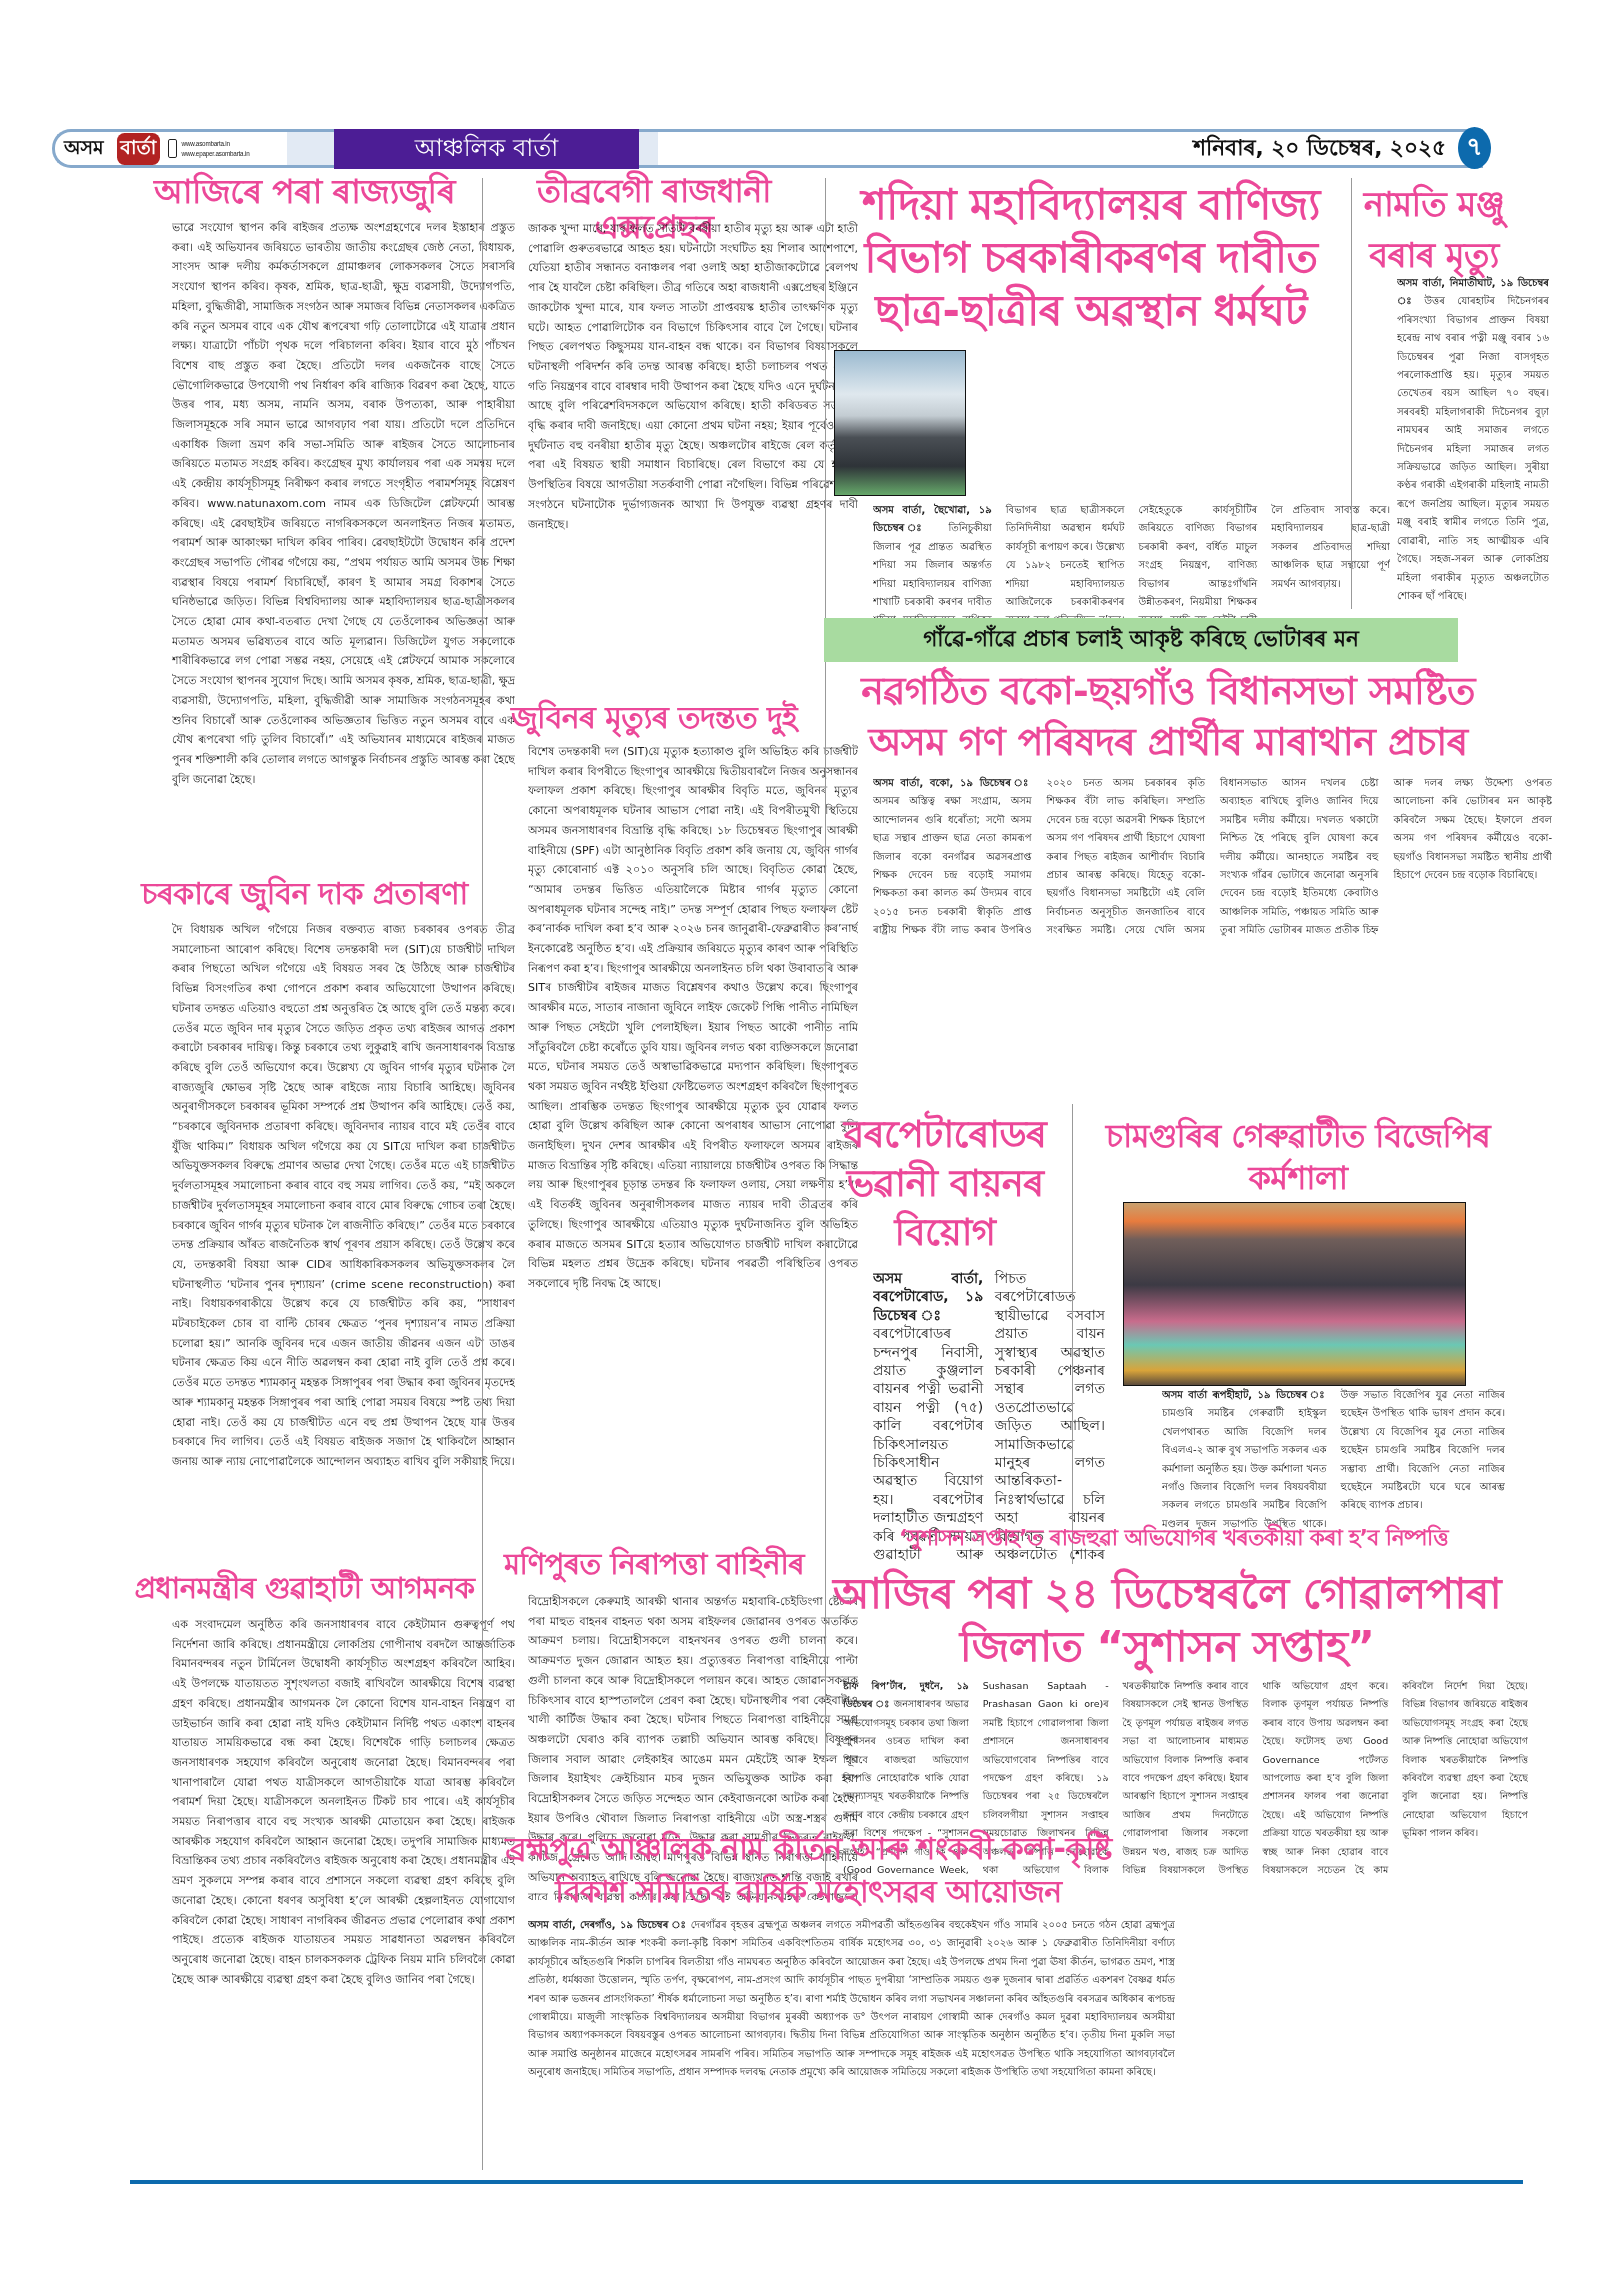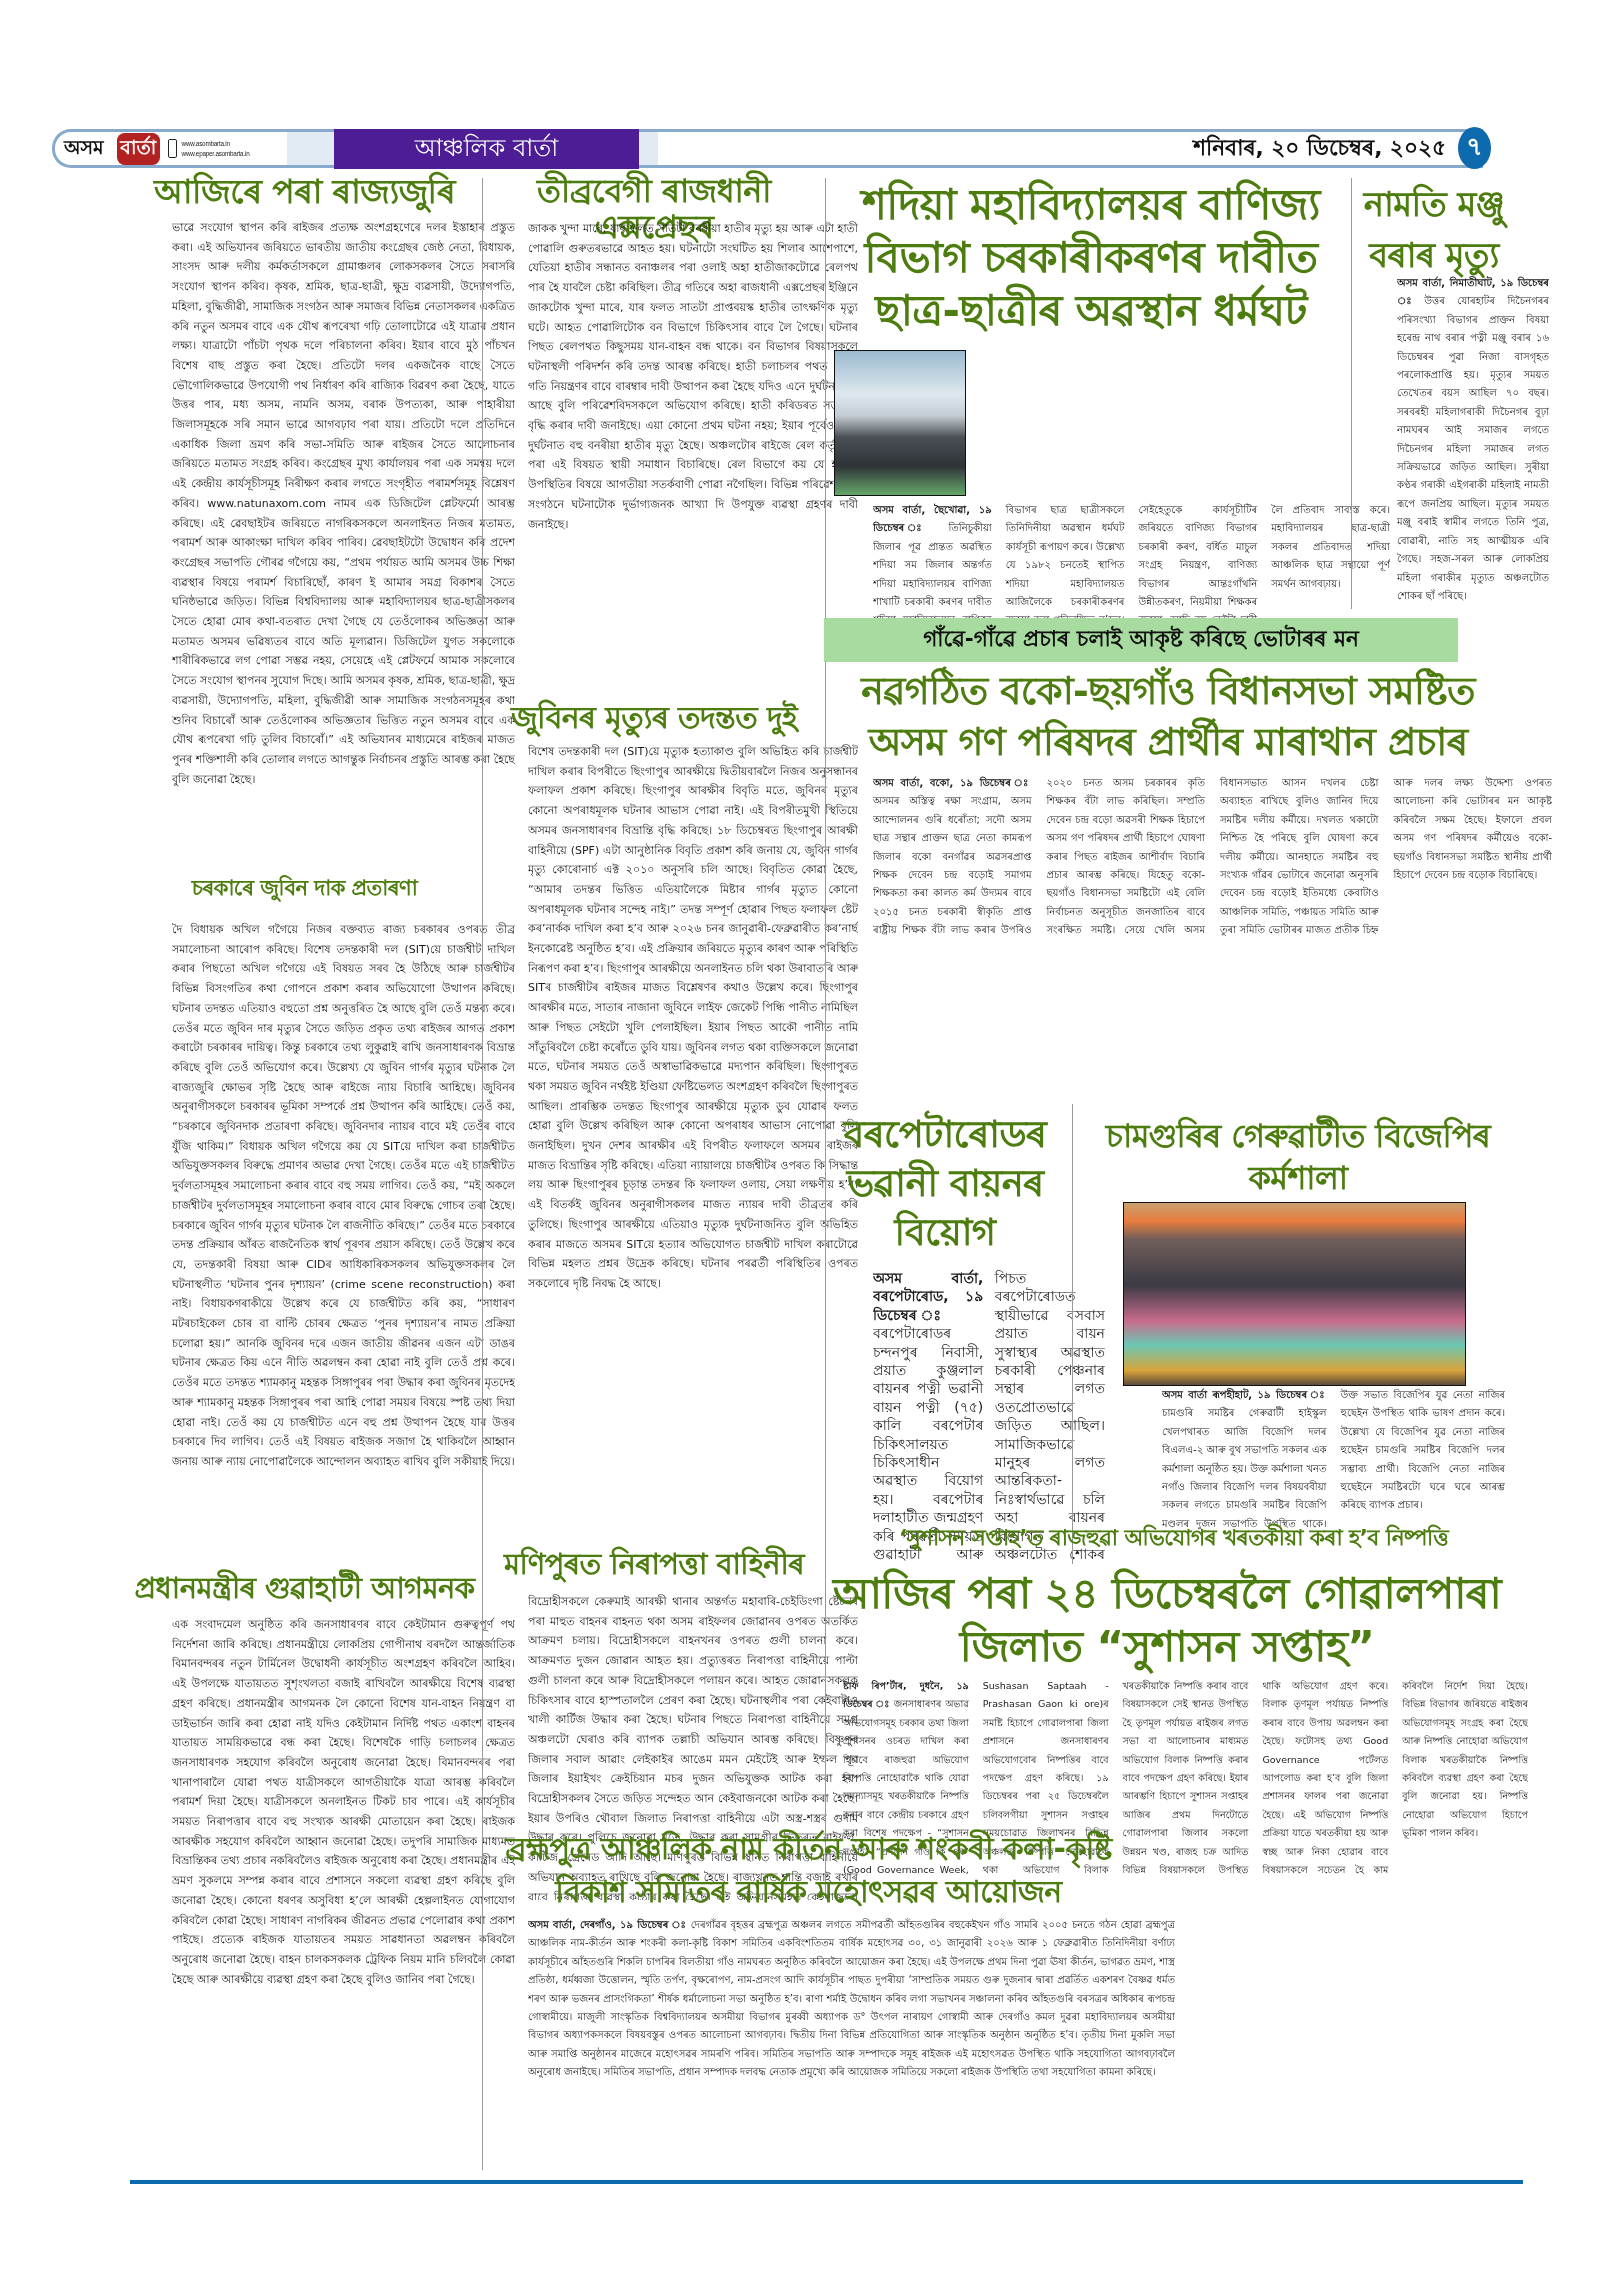--- a/index.html
+++ b/index.html
@@ -15,21 +15,21 @@
   .mh-right { position:absolute; left:606px; top:0; width: 825px; height:39px; border-top:3.2px solid #86a9cc; border-bottom:3.2px solid #86a9cc; background:#fff; display:flex; align-items:center; justify-content:flex-end; padding-right: 37px; font-family:"DejaVu Sans", sans-serif; font-size: 21.6px; font-weight: bold; }
   .page-num { position:absolute; right: 0; top: -1.9px; width: 33px; height: 42px; border-radius: 50%; background:#0d6aad; color:#fff; font-family:"DejaVu Sans", sans-serif; font-size: 25px; font-weight:bold; display:flex; align-items:center; justify-content:center; }
   .logo { display:flex; align-items:flex-start; font-family:"DejaVu Sans", sans-serif; font-weight:bold; font-size: 19px; }
   .logo .l1 { color:#111; }
   .logo .l2 { color:#fff; background:#b22222; border-radius: 7.6px; padding: 0 3.8px; margin-left: 13px; }
   .web-icon { width: 9px; height: 19px; border:1.3px solid #222; border-radius:1.9px; margin-left: 7.6px; }
   .urls { margin-left: 5px; font-family: "Liberation Sans", sans-serif; font-size: 6.3px; line-height: 10px; color:#222; letter-spacing:-0.2px; }
 
   
   .abs { position: absolute; }
-  .hl { font-family: "DejaVu Sans", sans-serif; font-weight: bold; color: #4d7c0f; text-align: center; line-height: 1.12; letter-spacing: -0.6px; }
+  .hl { font-family: "DejaVu Sans", sans-serif; font-weight: bold; color: #ec4899; text-align: center; line-height: 1.12; letter-spacing: -0.6px; }
   .body { font-family: "DejaVu Sans", sans-serif; font-size: 11px; line-height: 19.7px; text-align: justify; color:#1a1a1a; overflow: hidden; margin-left: 39px; }
   .dateline { font-weight: bold; }
   .photo { position:absolute; border: 1.9px solid #111; overflow:hidden; }
   .vrule { position:absolute; width:0.6px; background:#999; }
   .bottom-rule { position:absolute; left: 130px; top: 2180px; width: 1393px; height: 4.4px; background:#0d6aad; }
   .green-strap { position:absolute; background:#a8dba0; font-family:"DejaVu Sans", sans-serif; font-weight:bold; font-size: 21.6px; display:flex; align-items:center; justify-content:center; }
 </style>
 </head>
 <body>
 
@@ -50,21 +50,21 @@
   <div class="mh-fill-right"></div>
   <div class="mh-right">
     <span>শনিবাৰ, ২০ ডিচেম্বৰ, ২০২৫</span>
   </div>
   <div class="page-num">৭</div>
 </div>
 
 <div class="abs hl" style="left:133px;top:174px;width:343px;font-size:33px;">আজিৰে পৰা ৰাজ্যজুৰি</div>
 <div class="abs body" style="left:133px;top:218px;width:343px;height:647px;">ভাৱে সংযোগ স্থাপন কৰি ৰাইজৰ প্ৰত্যক্ষ অংশগ্ৰহণেৰে দলৰ ইস্তাহাৰ প্ৰস্তুত কৰা। এই অভিযানৰ জৰিয়তে ভাৰতীয় জাতীয় কংগ্ৰেছৰ জেষ্ঠ নেতা, বিধায়ক, সাংসদ আৰু দলীয় কৰ্মকৰ্তাসকলে গ্ৰামাঞ্চলৰ লোকসকলৰ সৈতে সৰাসৰি সংযোগ স্থাপন কৰিব। কৃষক, শ্ৰমিক, ছাত্ৰ-ছাত্ৰী, ক্ষুদ্ৰ ব্যৱসায়ী, উদ্যোগপতি, মহিলা, বুদ্ধিজীৱী, সামাজিক সংগঠন আৰু সমাজৰ বিভিন্ন নেতাসকলৰ একত্ৰিত কৰি নতুন অসমৰ বাবে এক যৌথ ৰূপৰেখা গঢ়ি তোলাটোৱে এই যাত্ৰাৰ প্ৰধান লক্ষ্য। যাত্ৰাটো পাঁচটা পৃথক দলে পৰিচালনা কৰিব। ইয়াৰ বাবে মুঠ পাঁচখন বিশেষ বাছ প্ৰস্তুত কৰা হৈছে। প্ৰতিটো দলৰ একজনৈক বাছে সৈতে ভৌগোলিকভাৱে উপযোগী পথ নিৰ্ধাৰণ কৰি ৰাজ্যিক বিৱৰণ কৰা হৈছে, যাতে উত্তৰ পাৰ, মধ্য অসম, নামনি অসম, বৰাক উপত্যকা, আৰু পাহাৰীয়া জিলাসমূহকে সৰি সমান ভাৱে আগবঢ়াব পৰা যায়। প্ৰতিটো দলে প্ৰতিদিনে একাধিক জিলা ভ্ৰমণ কৰি সভা-সমিতি আৰু ৰাইজৰ সৈতে আলোচনাৰ জৰিয়তে মতামত সংগ্ৰহ কৰিব। কংগ্ৰেছৰ মুখ্য কাৰ্যালয়ৰ পৰা এক সমন্বয় দলে এই কেন্দ্ৰীয় কাৰ্যসূচীসমূহ নিৰীক্ষণ কৰাৰ লগতে সংগৃহীত পৰামৰ্শসমূহ বিশ্লেষণ কৰিব। www.natunaxom.com নামৰ এক ডিজিটেল প্লেটফৰ্মো আৰম্ভ কৰিছে। এই ৱেবছাইটৰ জৰিয়তে নাগৰিকসকলে অনলাইনত নিজৰ মতামত, পৰামৰ্শ আৰু আকাংক্ষা দাখিল কৰিব পাৰিব। ৱেবছাইটটো উদ্বোধন কৰি প্ৰদেশ কংগ্ৰেছৰ সভাপতি গৌৰৱ গগৈয়ে কয়, “প্ৰথম পৰ্যায়ত আমি অসমৰ উচ্চ শিক্ষা ব্যৱস্থাৰ বিষয়ে পৰামৰ্শ বিচাৰিছোঁ, কাৰণ ই আমাৰ সমগ্ৰ বিকাশৰ সৈতে ঘনিষ্ঠভাৱে জড়িত। বিভিন্ন বিশ্ববিদ্যালয় আৰু মহাবিদ্যালয়ৰ ছাত্ৰ-ছাত্ৰীসকলৰ সৈতে হোৱা মোৰ কথা-বতৰাত দেখা গৈছে যে তেওঁলোকৰ অভিজ্ঞতা আৰু মতামত অসমৰ ভৱিষ্যতৰ বাবে অতি মূল্যৱান। ডিজিটেল যুগত সকলোকে শাৰীৰিকভাৱে লগ পোৱা সম্ভৱ নহয়, সেয়েহে এই প্লেটফৰ্মে আমাক সকলোৰে সৈতে সংযোগ স্থাপনৰ সুযোগ দিছে। আমি অসমৰ কৃষক, শ্ৰমিক, ছাত্ৰ-ছাত্ৰী, ক্ষুদ্ৰ ব্যৱসায়ী, উদ্যোগপতি, মহিলা, বুদ্ধিজীৱী আৰু সামাজিক সংগঠনসমূহৰ কথা শুনিব বিচাৰোঁ আৰু তেওঁলোকৰ অভিজ্ঞতাৰ ভিত্তিত নতুন অসমৰ বাবে এক যৌথ ৰূপৰেখা গঢ়ি তুলিব বিচাৰোঁ।” এই অভিযানৰ মাধ্যমেৰে ৰাইজৰ মাজত পুনৰ শক্তিশালী কৰি তোলাৰ লগতে আগন্তুক নিৰ্বাচনৰ প্ৰস্তুতি আৰম্ভ কৰা হৈছে বুলি জনোৱা হৈছে।</div>
 
-<div class="abs hl" style="left:133px;top:877px;width:343px;font-size:21px;">চৰকাৰে জুবিন দাক প্ৰতাৰণা</div>
+<div class="abs hl" style="left:133px;top:877px;width:343px;font-size:30px;">চৰকাৰে জুবিন দাক প্ৰতাৰণা</div>
 <div class="abs body" style="left:133px;top:920px;width:343px;height:641px;">দৈ বিধায়ক অখিল গগৈয়ে নিজৰ বক্তব্যত ৰাজ্য চৰকাৰৰ ওপৰত তীব্ৰ সমালোচনা আৰোপ কৰিছে। বিশেষ তদন্তকাৰী দল (SIT)য়ে চাৰ্জশ্বীট দাখিল কৰাৰ পিছতো অখিল গগৈয়ে এই বিষয়ত সৰব হৈ উঠিছে আৰু চাৰ্জশ্বীটৰ বিভিন্ন বিসংগতিৰ কথা গোপনে প্ৰকাশ কৰাৰ অভিযোগো উত্থাপন কৰিছে। ঘটনাৰ তদন্তত এতিয়াও বহুতো প্ৰশ্ন অনুত্তৰিত হৈ আছে বুলি তেওঁ মন্তব্য কৰে। তেওঁৰ মতে জুবিন দাৰ মৃত্যুৰ সৈতে জড়িত প্ৰকৃত তথ্য ৰাইজৰ আগত প্ৰকাশ কৰাটো চৰকাৰৰ দায়িত্ব। কিন্তু চৰকাৰে তথ্য লুকুৱাই ৰাখি জনসাধাৰণক বিভ্ৰান্ত কৰিছে বুলি তেওঁ অভিযোগ কৰে। উল্লেখ্য যে জুবিন গাৰ্গৰ মৃত্যুৰ ঘটনাক লৈ ৰাজ্যজুৰি ক্ষোভৰ সৃষ্টি হৈছে আৰু ৰাইজে ন্যায় বিচাৰি আহিছে। জুবিনৰ অনুৰাগীসকলে চৰকাৰৰ ভূমিকা সম্পৰ্কে প্ৰশ্ন উত্থাপন কৰি আহিছে। তেওঁ কয়, “চৰকাৰে জুবিনদাক প্ৰতাৰণা কৰিছে। জুবিনদাৰ ন্যায়ৰ বাবে মই তেওঁৰ বাবে যুঁজি থাকিম।” বিধায়ক অখিল গগৈয়ে কয় যে SITয়ে দাখিল কৰা চাৰ্জশ্বীটত অভিযুক্তসকলৰ বিৰুদ্ধে প্ৰমাণৰ অভাৱ দেখা গৈছে। তেওঁৰ মতে এই চাৰ্জশ্বীটত দুৰ্বলতাসমূহৰ সমালোচনা কৰাৰ বাবে বহু সময় লাগিব। তেওঁ কয়, “মই অকলে চাৰ্জশ্বীটৰ দুৰ্বলতাসমূহৰ সমালোচনা কৰাৰ বাবে মোৰ বিৰুদ্ধে গোচৰ তৰা হৈছে। চৰকাৰে জুবিন গাৰ্গৰ মৃত্যুৰ ঘটনাক লৈ ৰাজনীতি কৰিছে।” তেওঁৰ মতে চৰকাৰে তদন্ত প্ৰক্ৰিয়াৰ আঁৰত ৰাজনৈতিক স্বাৰ্থ পূৰণৰ প্ৰয়াস কৰিছে। তেওঁ উল্লেখ কৰে যে, তদন্তকাৰী বিষয়া আৰু CIDৰ আধিকাৰিকসকলৰ অভিযুক্তসকলৰ লৈ ঘটনাস্থলীত ‘ঘটনাৰ পুনৰ দৃশ্যায়ন’ (crime scene reconstruction) কৰা নাই। বিধায়কগৰাকীয়ে উল্লেখ কৰে যে চাৰ্জশ্বীটত কৰি কয়, “সাধাৰণ মটৰচাইকেল চোৰ বা বাল্টি চোৰৰ ক্ষেত্ৰত ‘পুনৰ দৃশ্যায়ন’ৰ নামত প্ৰক্ৰিয়া চলোৱা হয়।” আনকি জুবিনৰ দৰে এজন জাতীয় জীৱনৰ এজন এটা ডাঙৰ ঘটনাৰ ক্ষেত্ৰত কিয় এনে নীতি অৱলম্বন কৰা হোৱা নাই বুলি তেওঁ প্ৰশ্ন কৰে। তেওঁৰ মতে তদন্তত শ্যামকানু মহন্তক সিঙ্গাপুৰৰ পৰা উদ্ধাৰ কৰা জুবিনৰ মৃতদেহ আৰু শ্যামকানু মহন্তক সিঙ্গাপুৰৰ পৰা আহি পোৱা সময়ৰ বিষয়ে স্পষ্ট তথ্য দিয়া হোৱা নাই। তেওঁ কয় যে চাৰ্জশ্বীটত এনে বহু প্ৰশ্ন উত্থাপন হৈছে যাৰ উত্তৰ চৰকাৰে দিব লাগিব। তেওঁ এই বিষয়ত ৰাইজক সজাগ হৈ থাকিবলৈ আহ্বান জনায় আৰু ন্যায় নোপোৱালৈকে আন্দোলন অব্যাহত ৰাখিব বুলি সকীয়াই দিয়ে।</div>
 
 <div class="abs hl" style="left:133px;top:1572px;width:343px;font-size:29px;">প্ৰধানমন্ত্ৰীৰ গুৱাহাটী আগমনক</div>
 <div class="abs body" style="left:133px;top:1615px;width:343px;height:552px;">এক সংবাদমেল অনুষ্ঠিত কৰি জনসাধাৰণৰ বাবে কেইটামান গুৰুত্বপূৰ্ণ পথ নিৰ্দেশনা জাৰি কৰিছে। প্ৰধানমন্ত্ৰীয়ে লোকপ্ৰিয় গোপীনাথ বৰদলৈ আন্তৰ্জাতিক বিমানবন্দৰৰ নতুন টাৰ্মিনেল উদ্বোধনী কাৰ্যসূচীত অংশগ্ৰহণ কৰিবলৈ আহিব। এই উপলক্ষে যাতায়তত সুশৃংখলতা বজাই ৰাখিবলৈ আৰক্ষীয়ে বিশেষ ব্যৱস্থা গ্ৰহণ কৰিছে। প্ৰধানমন্ত্ৰীৰ আগমনক লৈ কোনো বিশেষ যান-বাহন নিয়ন্ত্ৰণ বা ডাইভাৰ্চন জাৰি কৰা হোৱা নাই যদিও কেইটামান নিৰ্দিষ্ট পথত একাংশ বাহনৰ যাতায়ত সাময়িকভাৱে বন্ধ কৰা হৈছে। বিশেষকৈ গাড়ি চলাচলৰ ক্ষেত্ৰত জনসাধাৰণক সহযোগ কৰিবলৈ অনুৰোধ জনোৱা হৈছে। বিমানবন্দৰৰ পৰা খানাপাৰালৈ যোৱা পথত যাত্ৰীসকলে আগতীয়াকৈ যাত্ৰা আৰম্ভ কৰিবলৈ পৰামৰ্শ দিয়া হৈছে। যাত্ৰীসকলে অনলাইনত টিকট চাব পাৰে। এই কাৰ্যসূচীৰ সময়ত নিৰাপত্তাৰ বাবে বহু সংখ্যক আৰক্ষী মোতায়েন কৰা হৈছে। ৰাইজক আৰক্ষীক সহযোগ কৰিবলৈ আহ্বান জনোৱা হৈছে। তদুপৰি সামাজিক মাধ্যমত বিভ্ৰান্তিকৰ তথ্য প্ৰচাৰ নকৰিবলৈও ৰাইজক অনুৰোধ কৰা হৈছে। প্ৰধানমন্ত্ৰীৰ এই ভ্ৰমণ সুকলমে সম্পন্ন কৰাৰ বাবে প্ৰশাসনে সকলো ব্যৱস্থা গ্ৰহণ কৰিছে বুলি জনোৱা হৈছে। কোনো ধৰণৰ অসুবিধা হ’লে আৰক্ষী হেল্পলাইনত যোগাযোগ কৰিবলৈ কোৱা হৈছে। সাধাৰণ নাগৰিকৰ জীৱনত প্ৰভাৱ পেলোৱাৰ কথা প্ৰকাশ পাইছে। প্ৰত্যেক ৰাইজক যাতায়তৰ সময়ত সাৱধানতা অৱলম্বন কৰিবলৈ অনুৰোধ জনোৱা হৈছে। বাহন চালকসকলক ট্ৰেফিক নিয়ম মানি চলিবলৈ কোৱা হৈছে আৰু আৰক্ষীয়ে ব্যৱস্থা গ্ৰহণ কৰা হৈছে বুলিও জানিব পৰা গৈছে।</div>
 
 <div class="vrule" style="left:482px;top:178px;height:1992px;"></div>
 
 <div class="abs hl" style="left:489px;top:174px;width:330px;font-size:32px;">তীব্ৰবেগী ৰাজধানী এক্সপ্ৰেছৰ</div>
 <div class="abs body" style="left:489px;top:219px;width:330px;height:479px;">জাকক খুন্দা মাৰে, যাৰ ফলত সাতটা বনৰীয়া হাতীৰ মৃত্যু হয় আৰু এটা হাতী পোৱালি গুৰুতৰভাৱে আহত হয়। ঘটনাটো সংঘটিত হয় শিলাৰ আশেপাশে, যেতিয়া হাতীৰ সন্ধানত বনাঞ্চলৰ পৰা ওলাই অহা হাতীজাকটোৱে ৰেলপথ পাৰ হৈ যাবলৈ চেষ্টা কৰিছিল। তীব্ৰ গতিৰে অহা ৰাজধানী এক্সপ্ৰেছৰ ইঞ্জিনে জাকটোক খুন্দা মাৰে, যাৰ ফলত সাতটা প্ৰাপ্তবয়স্ক হাতীৰ তাৎক্ষণিক মৃত্যু ঘটে। আহত পোৱালিটোক বন বিভাগে চিকিৎসাৰ বাবে লৈ গৈছে। ঘটনাৰ পিছত ৰেলপথত কিছুসময় যান-বাহন বন্ধ থাকে। বন বিভাগৰ বিষয়াসকলে ঘটনাস্থলী পৰিদৰ্শন কৰি তদন্ত আৰম্ভ কৰিছে। হাতী চলাচলৰ পথত ৰেলৰ গতি নিয়ন্ত্ৰণৰ বাবে বাৰম্বাৰ দাবী উত্থাপন কৰা হৈছে যদিও এনে দুৰ্ঘটনা ঘটি আছে বুলি পৰিৱেশবিদসকলে অভিযোগ কৰিছে। হাতী কৰিডৰত সতৰ্কতা বৃদ্ধি কৰাৰ দাবী জনাইছে। এয়া কোনো প্ৰথম ঘটনা নহয়; ইয়াৰ পূৰ্বেও এনে দুৰ্ঘটনাত বহু বনৰীয়া হাতীৰ মৃত্যু হৈছে। অঞ্চলটোৰ ৰাইজে ৰেল কৰ্তৃপক্ষৰ পৰা এই বিষয়ত স্থায়ী সমাধান বিচাৰিছে। ৰেল বিভাগে কয় যে হাতীৰ উপস্থিতিৰ বিষয়ে আগতীয়া সতৰ্কবাণী পোৱা নগৈছিল। বিভিন্ন পৰিৱেশপ্ৰেমী সংগঠনে ঘটনাটোক দুৰ্ভাগ্যজনক আখ্যা দি উপযুক্ত ব্যৱস্থা গ্ৰহণৰ দাবী জনাইছে।</div>
 

